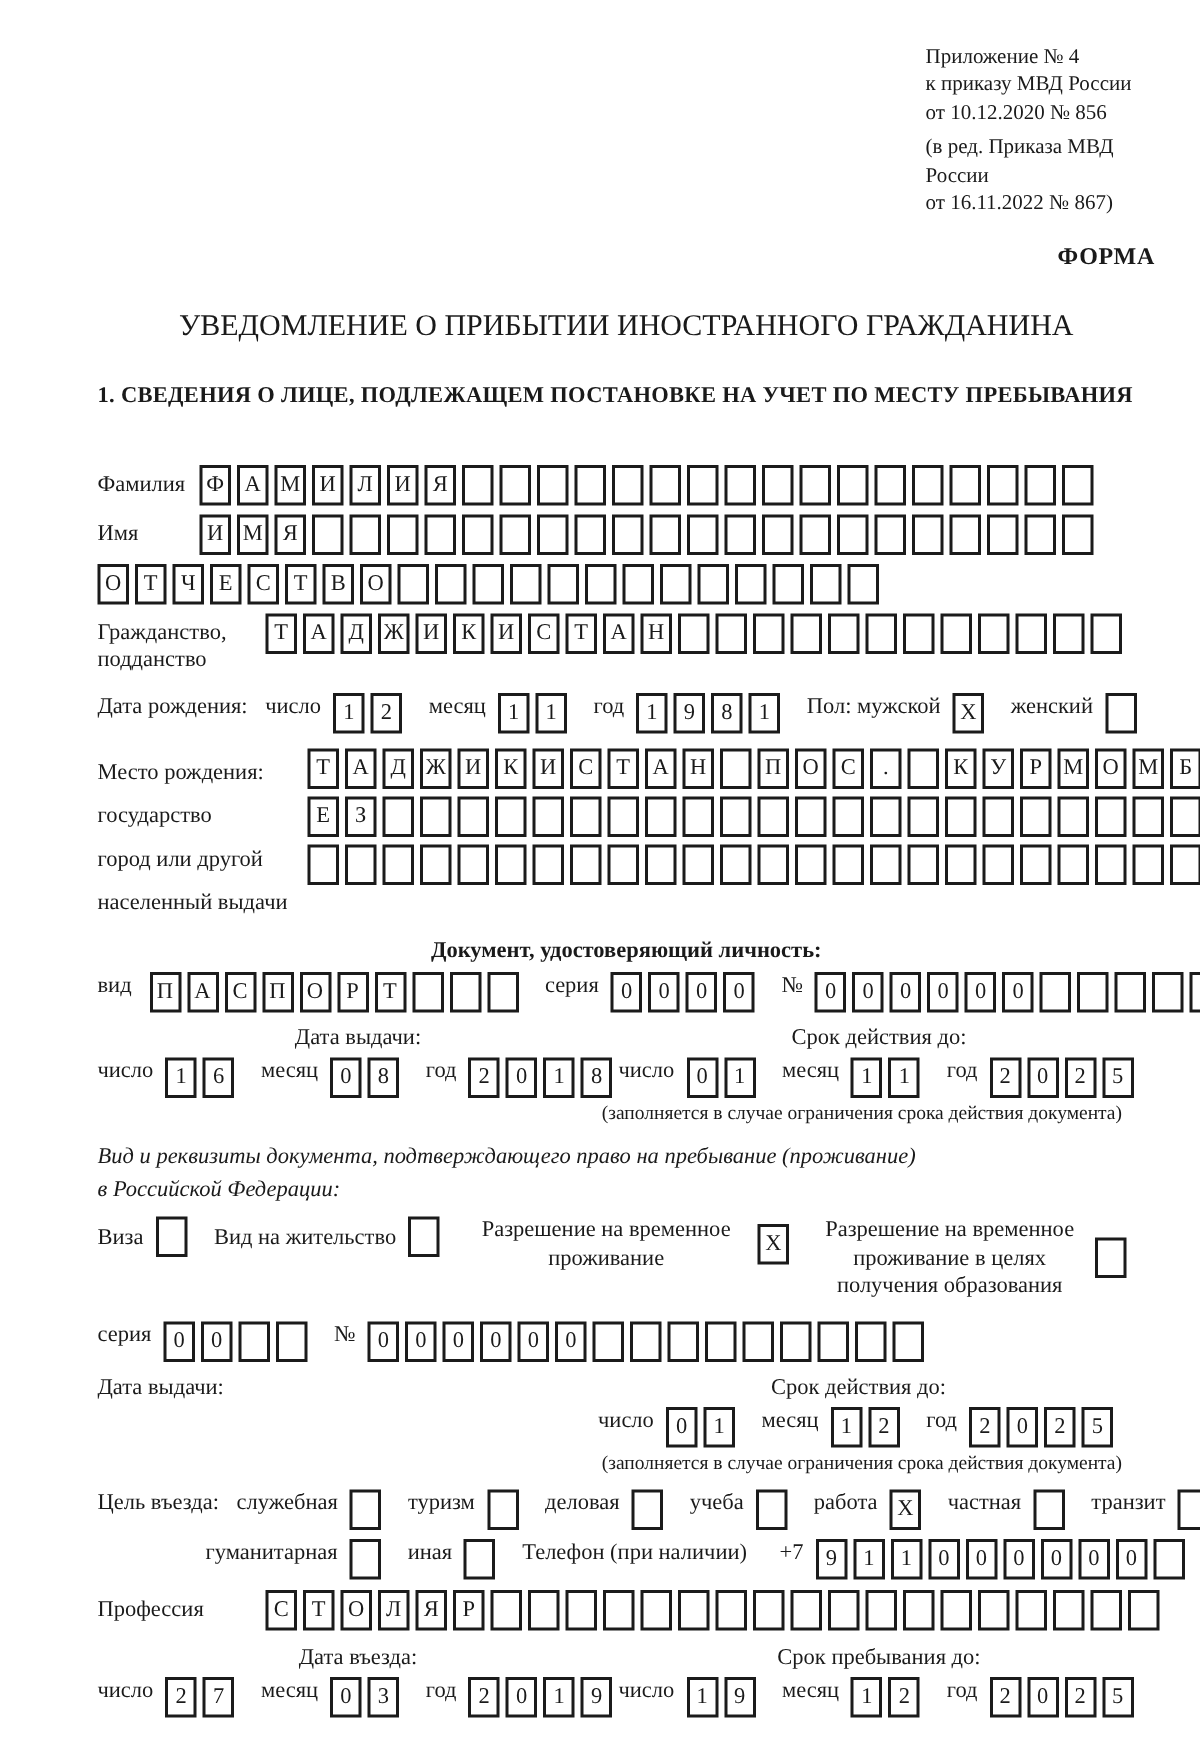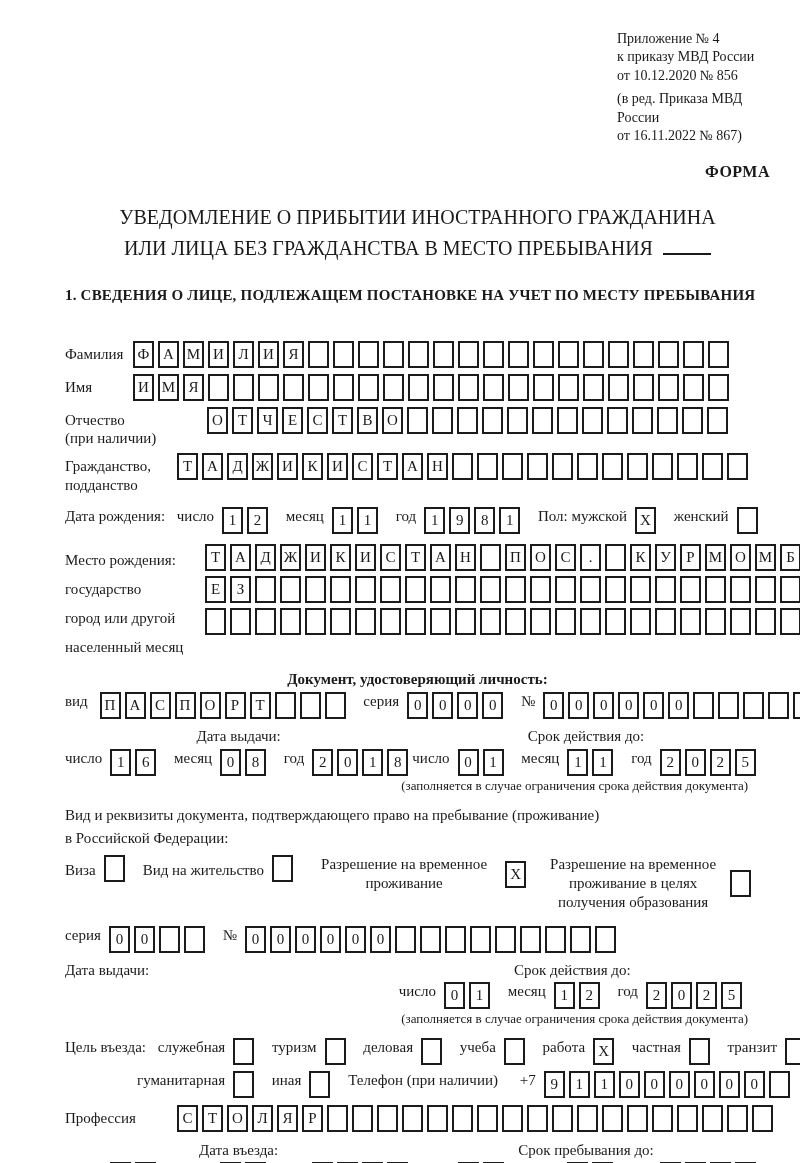--- a/index.html
+++ b/index.html
@@ -36,21 +36,21 @@
   .bp { display:flex; margin-top:10px; }
   .bp-labels { flex:0 0 140px; line-height:29px; padding-top:2px; }
   .bp-rows .boxrow { margin-bottom:4px; }
 
   .doc-head { text-align:center; font-weight:bold; margin-top:8px; }
   .datepair { display:flex; justify-content:space-between; margin-top:8px; padding-right:24px; }
   .dategroup .dg-title { text-align:center; margin-bottom:3px; }
   .dg-row { white-space:nowrap; }
   .note { font-size:13px; text-align:right; padding-right:22px; margin-top:2px; }
 
-  .res-head { margin-top:10px; line-height:1.5; }
+  .res-head { margin-top:10px; line-height:1.5;font-style:italic; }
   .opts { display:flex; align-items:flex-start; margin-top:6px; }
   .opt { display:flex; align-items:center; margin-right:14px; }
   .opt .olabel { margin-right:8px; padding-top:3px; }
   .opt .olabel-c { width:186px; text-align:center; margin-right:8px; }
   .opt .olabel-c2 { width:178px; text-align:center; margin-right:8px; }
 
   .purpose2 { margin-left:72px; margin-top:6px; white-space:nowrap; } .mt10 { margin-top:10px; } .mt14 { margin-top:14px; }
 </style>
 </head>
 <body>
@@ -60,42 +60,35 @@
   <div>к приказу МВД России</div>
   <div>от 10.12.2020 № 856</div>
   <div class="hdr2">(в ред. Приказа МВД России</div>
   <div>от 16.11.2022 № 867)</div>
 </div>
 
 <div class="forma">ФОРМА</div>
 
 <div class="title">
   <div>УВЕДОМЛЕНИЕ О ПРИБЫТИИ ИНОСТРАННОГО ГРАЖДАНИНА</div>
-  <div>
-    <span>ИЛИ ЛИЦА БЕЗ ГРАЖДАНСТВА В МЕСТО ПРЕБЫВАНИЯ</span><span class="blank-line"></span>
-  </div>
 </div>
 
 <div class="sec1">1. СВЕДЕНИЯ О ЛИЦЕ, ПОДЛЕЖАЩЕМ ПОСТАНОВКЕ НА УЧЕТ ПО МЕСТУ ПРЕБЫВАНИЯ</div>
 
 <div class="frow" style="margin-top:36px">
   <div class="flabel">Фамилия</div>
   <div class="boxrow"><span class="cell">Ф</span><span class="cell">А</span><span class="cell">М</span><span class="cell">И</span><span class="cell">Л</span><span class="cell">И</span><span class="cell">Я</span><span class="cell"></span><span class="cell"></span><span class="cell"></span><span class="cell"></span><span class="cell"></span><span class="cell"></span><span class="cell"></span><span class="cell"></span><span class="cell"></span><span class="cell"></span><span class="cell"></span><span class="cell"></span><span class="cell"></span><span class="cell"></span><span class="cell"></span><span class="cell"></span><span class="cell"></span></div>
 </div>
 
 <div class="frow">
   <div class="flabel">Имя</div>
   <div class="boxrow"><span class="cell">И</span><span class="cell">М</span><span class="cell">Я</span><span class="cell"></span><span class="cell"></span><span class="cell"></span><span class="cell"></span><span class="cell"></span><span class="cell"></span><span class="cell"></span><span class="cell"></span><span class="cell"></span><span class="cell"></span><span class="cell"></span><span class="cell"></span><span class="cell"></span><span class="cell"></span><span class="cell"></span><span class="cell"></span><span class="cell"></span><span class="cell"></span><span class="cell"></span><span class="cell"></span><span class="cell"></span></div>
 </div>
 
 <div class="frow">
-  <div class="flabel-w">
-    <div>Отчество</div>
-    <div>(при наличии)</div>
-  </div>
   <div class="boxrow"><span class="cell">О</span><span class="cell">Т</span><span class="cell">Ч</span><span class="cell">Е</span><span class="cell">С</span><span class="cell">Т</span><span class="cell">В</span><span class="cell">О</span><span class="cell"></span><span class="cell"></span><span class="cell"></span><span class="cell"></span><span class="cell"></span><span class="cell"></span><span class="cell"></span><span class="cell"></span><span class="cell"></span><span class="cell"></span><span class="cell"></span><span class="cell"></span><span class="cell"></span></div>
 </div>
 
 <div class="frow">
   <div class="flabel-m">
     <div>Гражданство,</div>
     <div>подданство</div>
   </div>
   <div class="boxrow"><span class="cell">Т</span><span class="cell">А</span><span class="cell">Д</span><span class="cell">Ж</span><span class="cell">И</span><span class="cell">К</span><span class="cell">И</span><span class="cell">С</span><span class="cell">Т</span><span class="cell">А</span><span class="cell">Н</span><span class="cell"></span><span class="cell"></span><span class="cell"></span><span class="cell"></span><span class="cell"></span><span class="cell"></span><span class="cell"></span><span class="cell"></span><span class="cell"></span><span class="cell"></span><span class="cell"></span><span class="cell"></span></div>
 </div>
@@ -107,21 +100,21 @@
   <span class="lbl-l">год</span><span><span class="cell">1</span><span class="cell">9</span><span class="cell">8</span><span class="cell">1</span></span>
   <span class="lbl-l">Пол: мужской</span><span class="cell">X</span>
   <span class="lbl-l">женский</span><span class="cell"></span>
 </div>
 
 <div class="bp">
   <div class="bp-labels">
     <div>Место рождения:</div>
     <div>государство</div>
     <div>город или другой</div>
-    <div>населенный месяц</div>
+    <div>населенный выдачи</div>
   </div>
   <div class="bp-rows">
     <div class="boxrow"><span class="cell">Т</span><span class="cell">А</span><span class="cell">Д</span><span class="cell">Ж</span><span class="cell">И</span><span class="cell">К</span><span class="cell">И</span><span class="cell">С</span><span class="cell">Т</span><span class="cell">А</span><span class="cell">Н</span><span class="cell"></span><span class="cell">П</span><span class="cell">О</span><span class="cell">С</span><span class="cell">.</span><span class="cell"></span><span class="cell">К</span><span class="cell">У</span><span class="cell">Р</span><span class="cell">М</span><span class="cell">О</span><span class="cell">М</span><span class="cell">Б</span></div>
     <div class="boxrow"><span class="cell">Е</span><span class="cell">З</span><span class="cell"></span><span class="cell"></span><span class="cell"></span><span class="cell"></span><span class="cell"></span><span class="cell"></span><span class="cell"></span><span class="cell"></span><span class="cell"></span><span class="cell"></span><span class="cell"></span><span class="cell"></span><span class="cell"></span><span class="cell"></span><span class="cell"></span><span class="cell"></span><span class="cell"></span><span class="cell"></span><span class="cell"></span><span class="cell"></span><span class="cell"></span><span class="cell"></span></div>
     <div class="boxrow"><span class="cell"></span><span class="cell"></span><span class="cell"></span><span class="cell"></span><span class="cell"></span><span class="cell"></span><span class="cell"></span><span class="cell"></span><span class="cell"></span><span class="cell"></span><span class="cell"></span><span class="cell"></span><span class="cell"></span><span class="cell"></span><span class="cell"></span><span class="cell"></span><span class="cell"></span><span class="cell"></span><span class="cell"></span><span class="cell"></span><span class="cell"></span><span class="cell"></span><span class="cell"></span><span class="cell"></span></div>
   </div>
 </div>
 
 <div class="doc-head">Документ, удостоверяющий личность:</div>
 <div class="inline-row" style="margin-top:4px">

